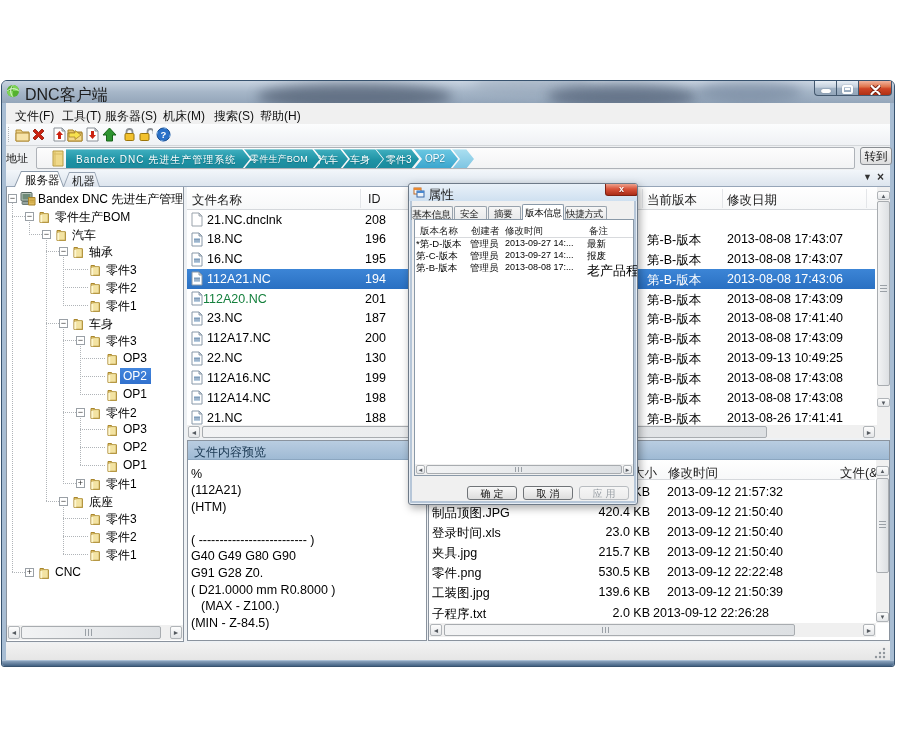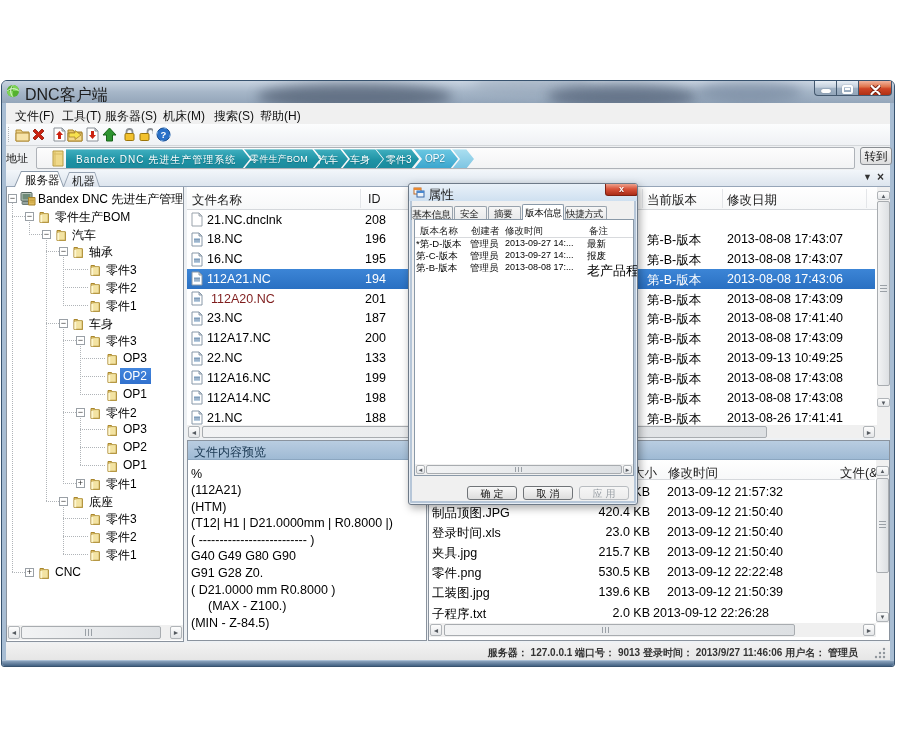--- a/index.html
+++ b/index.html
@@ -365,21 +365,21 @@
     <div class="lrow" style="left:20px;top:85px;color:#fff">112A21.NC</div>
     <div class="lrow" style="left:178px;top:85px;color:#fff">194</div>
     <div class="lrow" style="left:460px;top:85px;color:#fff">第-B-版本</div>
     <div class="lrow" style="left:540px;top:85px;color:#fff">2013-08-08 17:43:06</div>
     <svg class="abs" style="left:4px;top:104px" width="12" height="15" viewBox="0 0 12 15">
       <path d="M1 1 h7 l3 3 v10 H1 Z" fill="#fff" stroke="#8898a8"></path>
       <path d="M8 1 l3 3 h-3 Z" fill="#d4dce4" stroke="#8898a8"></path>
       <rect x="3" y="6" width="6" height="5" fill="#b8cde0"></rect>
       <path d="M3 7.5 h6 M3 9 h6" stroke="#6888a8" stroke-width=".7"></path>
     </svg>
-    <div class="lrow" style="left:24px;top:105px;color:#7f1d1d">112A20.NC</div>
+    <div class="lrow" style="left:16px;top:105px;color:#15803d">112A20.NC</div>
     <div class="lrow" style="left:178px;top:105px;color:#000">201</div>
     <div class="lrow" style="left:460px;top:105px;color:#000">第-B-版本</div>
     <div class="lrow" style="left:540px;top:105px;color:#000">2013-08-08 17:43:09</div>
     <svg class="abs" style="left:4px;top:124px" width="12" height="15" viewBox="0 0 12 15">
       <path d="M1 1 h7 l3 3 v10 H1 Z" fill="#fff" stroke="#8898a8"></path>
       <path d="M8 1 l3 3 h-3 Z" fill="#d4dce4" stroke="#8898a8"></path>
       <rect x="3" y="6" width="6" height="5" fill="#b8cde0"></rect>
       <path d="M3 7.5 h6 M3 9 h6" stroke="#6888a8" stroke-width=".7"></path>
     </svg>
     <div class="lrow" style="left:20px;top:124px;color:#000">23.NC</div>
@@ -396,21 +396,21 @@
     <div class="lrow" style="left:178px;top:144px;color:#000">200</div>
     <div class="lrow" style="left:460px;top:144px;color:#000">第-B-版本</div>
     <div class="lrow" style="left:540px;top:144px;color:#000">2013-08-08 17:43:09</div>
     <svg class="abs" style="left:4px;top:164px" width="12" height="15" viewBox="0 0 12 15">
       <path d="M1 1 h7 l3 3 v10 H1 Z" fill="#fff" stroke="#8898a8"></path>
       <path d="M8 1 l3 3 h-3 Z" fill="#d4dce4" stroke="#8898a8"></path>
       <rect x="3" y="6" width="6" height="5" fill="#b8cde0"></rect>
       <path d="M3 7.5 h6 M3 9 h6" stroke="#6888a8" stroke-width=".7"></path>
     </svg>
     <div class="lrow" style="left:20px;top:164px;color:#000">22.NC</div>
-    <div class="lrow" style="left:178px;top:164px;color:#000">133</div>
+    <div class="lrow" style="left:178px;top:164px;color:#000">130</div>
     <div class="lrow" style="left:460px;top:164px;color:#000">第-B-版本</div>
     <div class="lrow" style="left:540px;top:164px;color:#000">2013-09-13 10:49:25</div>
     <svg class="abs" style="left:4px;top:183px" width="12" height="15" viewBox="0 0 12 15">
       <path d="M1 1 h7 l3 3 v10 H1 Z" fill="#fff" stroke="#8898a8"></path>
       <path d="M8 1 l3 3 h-3 Z" fill="#d4dce4" stroke="#8898a8"></path>
       <rect x="3" y="6" width="6" height="5" fill="#b8cde0"></rect>
       <path d="M3 7.5 h6 M3 9 h6" stroke="#6888a8" stroke-width=".7"></path>
     </svg>
     <div class="lrow" style="left:20px;top:184px;color:#000">112A16.NC</div>
     <div class="lrow" style="left:178px;top:184px;color:#000">199</div>
@@ -447,26 +447,25 @@
     <div class="thumb" style="left:15px;top:239px;width:565px;height:12px"></div>
     <div class="abs" style="left:293px;top:242px;width:8px;height:6px;background-image:repeating-linear-gradient(to right,#9aa0a6 0 1px,transparent 1px 3px)"></div>
 </div>
 
 <div class="abs" id="preview" style="left:187px;top:440px;width:240px;height:201px;background:#fff;border:1px solid #8a939e;overflow:hidden">
     <div class="abs" style="left:0;top:0;width:238px;height:19px;background:linear-gradient(#b9cde1,#9fbad4);border-bottom:1px solid #8ba6c0"></div>
     <div class="abs" style="left:6px;top:3px;font-size:12px;color:#17354f">文件内容预览</div>
     <div class="lrow" style="left:3px;top:26px">%</div>
     <div class="lrow" style="left:3px;top:42px">(112A21)</div>
     <div class="lrow" style="left:3px;top:59px">(HTM)</div>
-    <div class="lrow" style="left:3px;top:75px">(T12| H1 | D21.0000mm | R0.8000 |)</div>
     <div class="lrow" style="left:3px;top:92px">( -------------------------- )</div>
     <div class="lrow" style="left:3px;top:108px">G40 G49 G80 G90</div>
     <div class="lrow" style="left:3px;top:125px">G91 G28 Z0.</div>
     <div class="lrow" style="left:3px;top:142px">( D21.0000 mm R0.8000 )</div>
-    <div class="lrow" style="left:20px;top:158px">(MAX - Z100.)</div>
+    <div class="lrow" style="left:13px;top:158px">(MAX - Z100.)</div>
     <div class="lrow" style="left:3px;top:175px">(MIN - Z-84.5)</div>
 </div>
 
 <div class="abs" id="attach" style="left:428px;top:440px;width:462px;height:201px;background:#fff;border:1px solid #8a939e;overflow:hidden">
     <div class="abs" style="left:0;top:0;width:460px;height:19px;background:linear-gradient(#b9cde1,#9fbad4);border-bottom:1px solid #8ba6c0"></div>
     <div class="abs" style="left:0;top:19px;width:446px;height:20px;background:linear-gradient(#ffffff,#f7f8f9);border-bottom:1px solid #d5d8dc"></div>
     <div class="lrow" style="left:203px;top:24px;color:#1a1a1a">大小</div>
     <div class="lrow" style="left:239px;top:24px;color:#1a1a1a">修改时间</div>
     <div class="lrow" style="left:411px;top:24px;color:#1a1a1a">文件(&amp;I</div>
     <div class="lrow" style="left:221px;top:44px;transform:translateX(-100%)">13.0 KB</div>
@@ -495,21 +494,20 @@
     <div class="abs" style="left:450px;top:80px;width:7px;height:8px;background-image:repeating-linear-gradient(to bottom,#9aa0a6 0 1px,transparent 1px 3px)"></div>
     <div class="sbtn" style="left:447px;top:171px;width:13px;height:10px;font-size:6px;line-height:9px">▼</div>
     <div class="abs" style="left:0px;top:182px;width:447px;height:14px;background:#f0f0f0"></div>
     <div class="sbtn" style="left:1px;top:183px;width:12px;height:12px;font-size:7px;line-height:11px">◄</div>
     <div class="sbtn" style="left:434px;top:183px;width:12px;height:12px;font-size:7px;line-height:11px">►</div>
     <div class="thumb" style="left:15px;top:183px;width:351px;height:12px"></div>
     <div class="abs" style="left:173px;top:186px;width:8px;height:6px;background-image:repeating-linear-gradient(to right,#9aa0a6 0 1px,transparent 1px 3px)"></div>
 </div>
 
 <div class="abs" id="statusbar" style="left:6px;top:643px;width:884px;height:17px;background:linear-gradient(#f2f2f2,#e6e6e6);overflow:hidden">
-  <div class="abs" style="right:32px;top:3px;font-size:10px;font-weight:bold;color:#333;white-space:nowrap">服务器： 127.0.0.1 端口号： 9013 登录时间： 2013/9/27 11:46:06 用户名： 管理员</div>
   <svg class="abs" style="right:4px;top:3px" width="13" height="13" viewBox="0 0 13 13">
       <g fill="#8f959b">
         <circle cx="11" cy="3" r="1.2"></circle>
         <circle cx="7" cy="7" r="1.2"></circle>
         <circle cx="11" cy="7" r="1.2"></circle>
         <circle cx="3" cy="11" r="1.2"></circle>
         <circle cx="7" cy="11" r="1.2"></circle>
         <circle cx="11" cy="11" r="1.2"></circle>
       </g>
     </svg>

